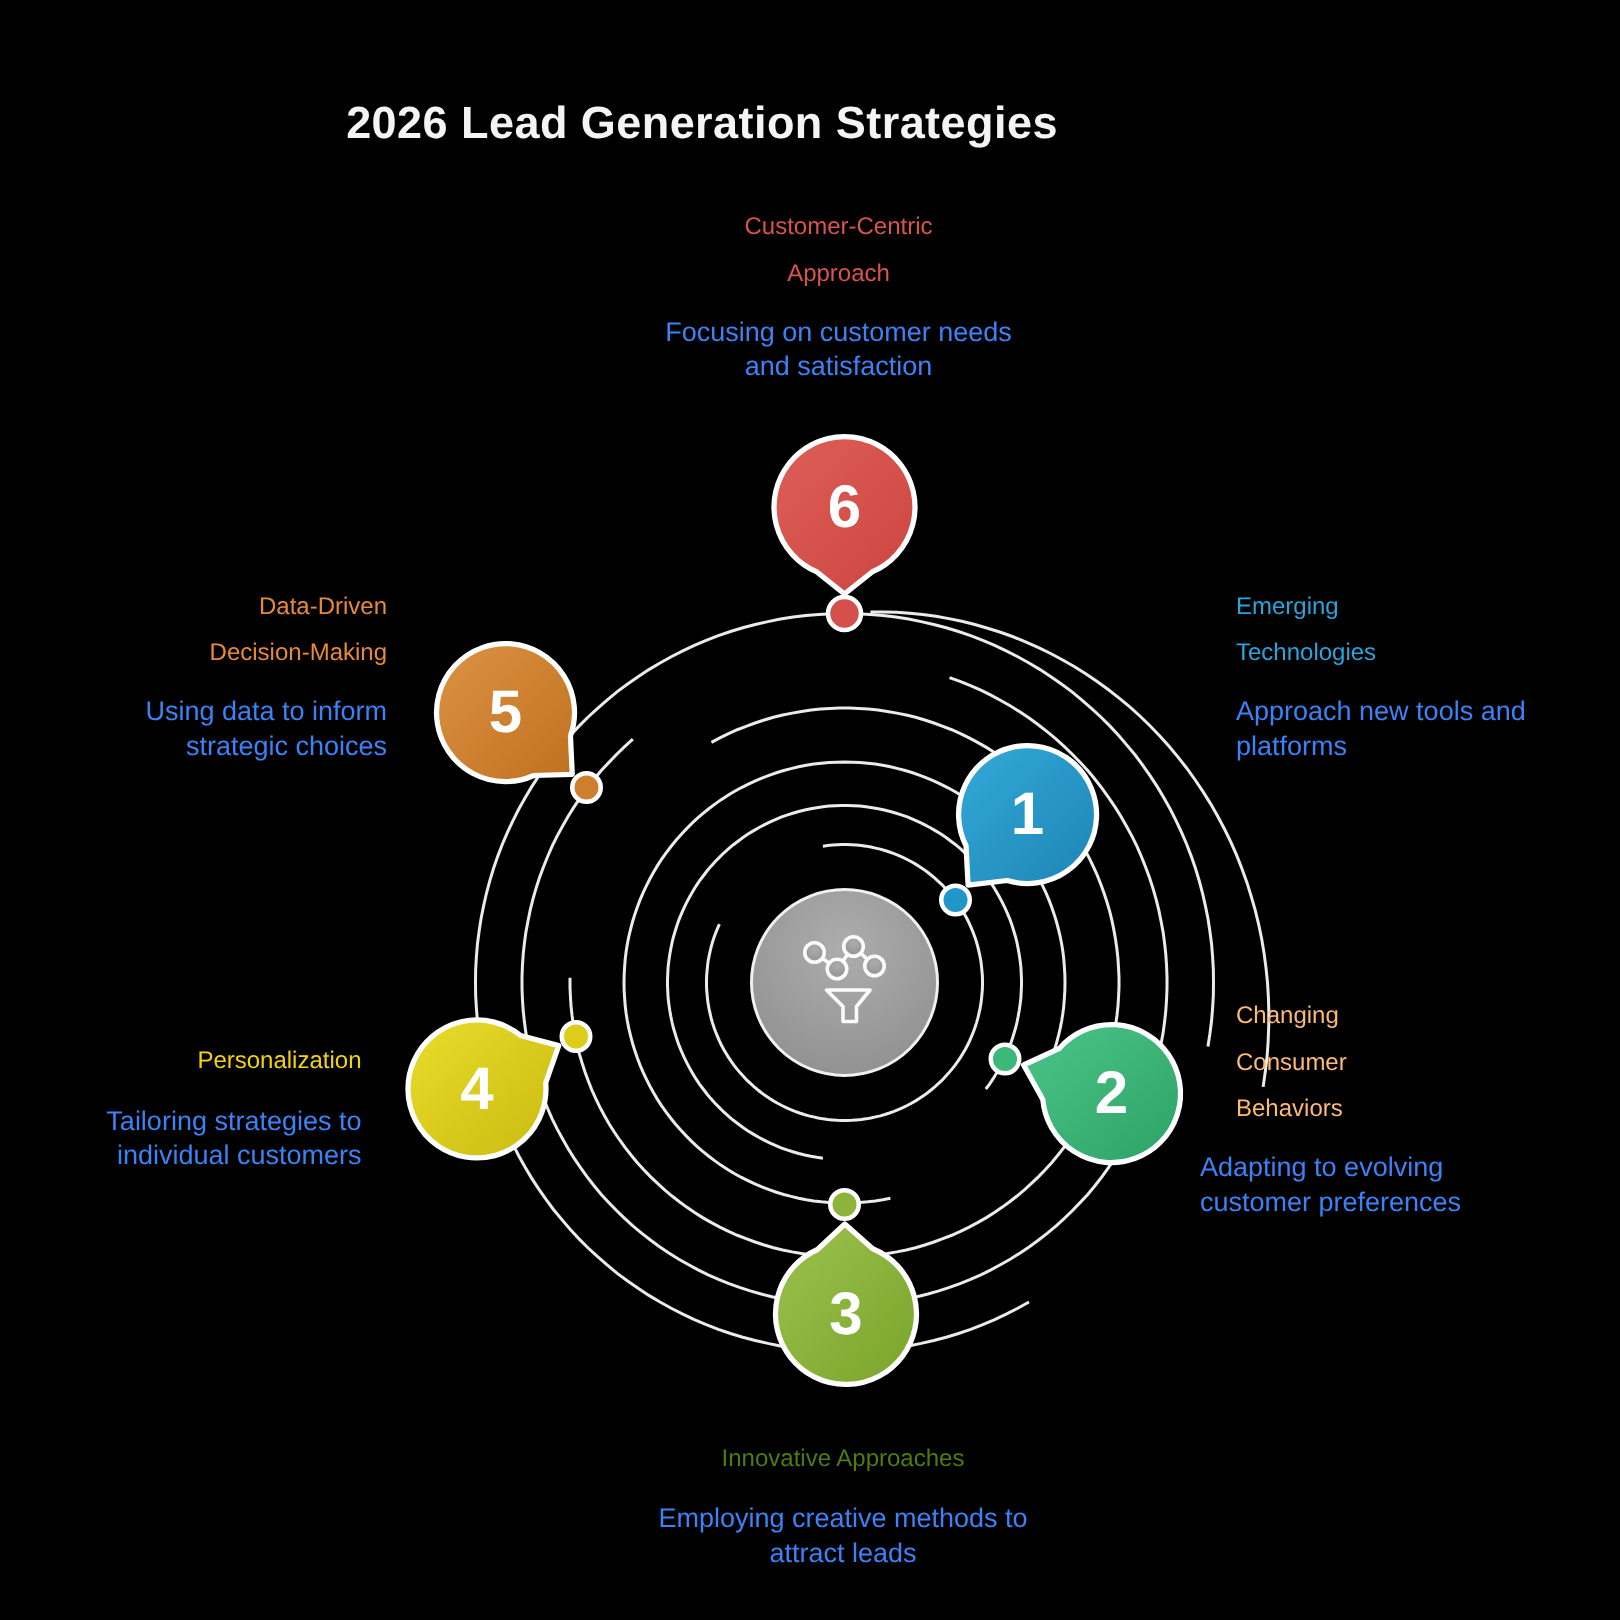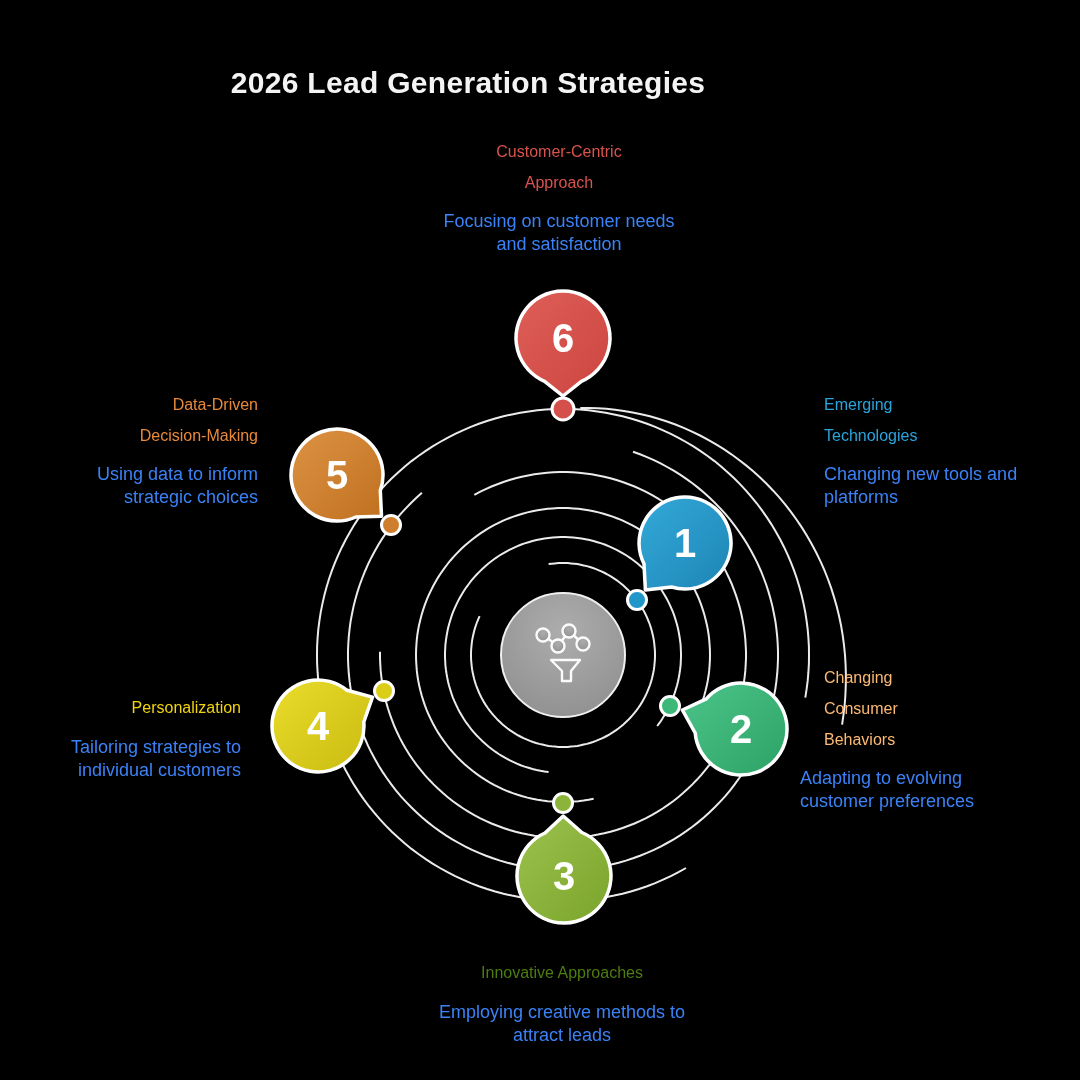--- a/index.html
+++ b/index.html
@@ -104,21 +104,21 @@
       <text x="563" y="338" fill="#ffffff" font-size="40" font-weight="700" text-anchor="middle" dominant-baseline="central" font-family="&quot;Liberation Sans&quot;,&quot;DejaVu Sans&quot;,sans-serif">6</text>
     </svg>
 
   <div class="lbl node-title tc p-n6-t" style="color: rgb(217, 83, 79);">Customer-Centric
 Approach</div>
   <div class="lbl node-desc tc p-n6-d">Focusing on customer needs
 and satisfaction</div>
 
   <div class="lbl node-title tl p-n1-t" style="color: rgb(41, 164, 221);">Emerging
 Technologies</div>
-  <div class="lbl node-desc tl p-n1-d">Changing new tools and
+  <div class="lbl node-desc tl p-n1-d">Approach new tools and
 platforms</div>
 
   <div class="lbl node-title tl p-n2-t" style="color: #fdba74;">Changing
 Consumer
 Behaviors</div>
   <div class="lbl node-desc tl p-n2-d">Adapting to evolving
 customer preferences</div>
 
   <div class="lbl node-title tc p-n3-t" style="color: #4d7c0f;">Innovative Approaches</div>
   <div class="lbl node-desc tc p-n3-d">Employing creative methods to

